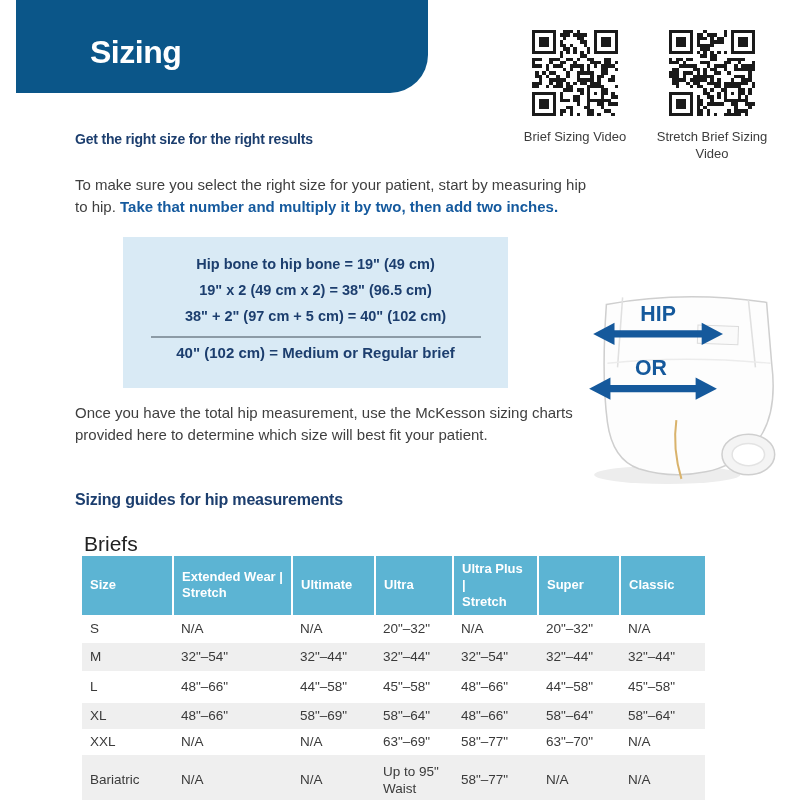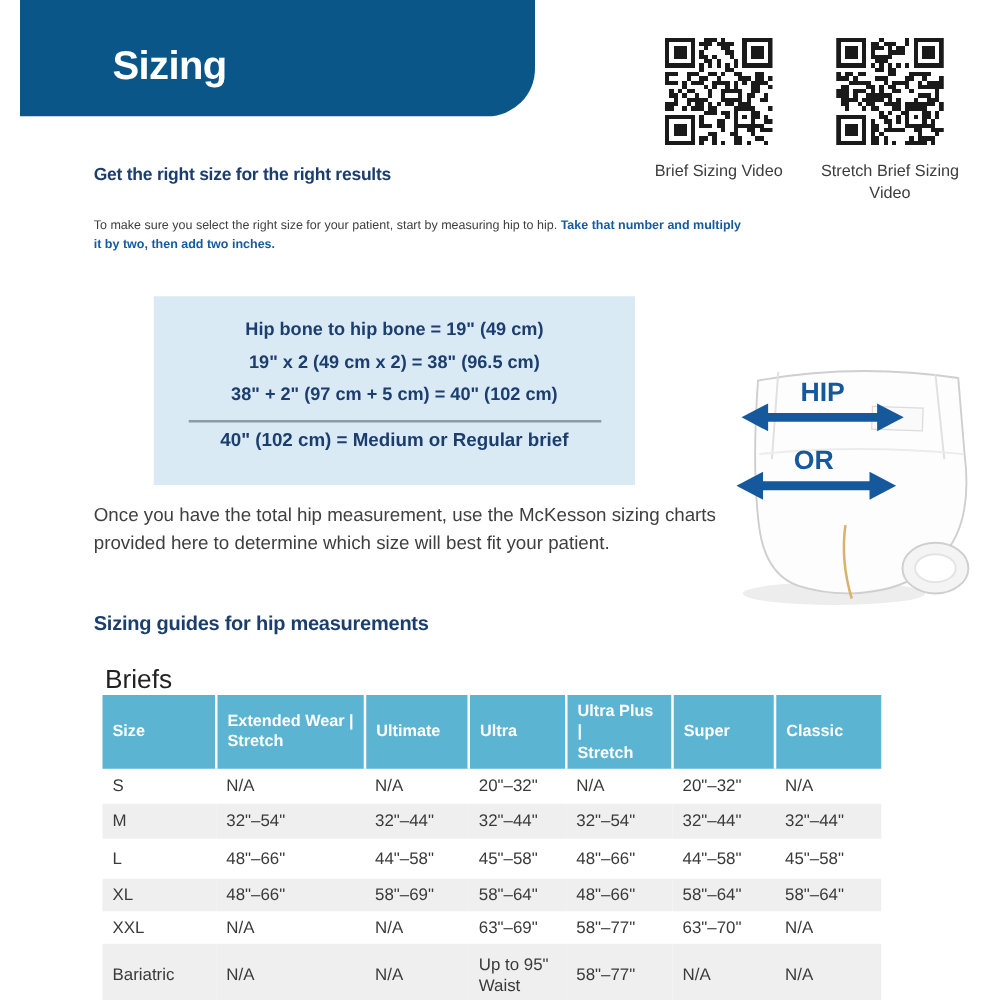--- a/index.html
+++ b/index.html
@@ -29,21 +29,21 @@
   
   .qr-block{position:absolute;top:30px;width:136px;text-align:center;}
   .qr-block.qr1{left:507px;}
   .qr-block.qr2{left:644px;}
   .qr{width:86px;height:86px;display:block;margin:0 auto;shape-rendering:crispEdges;}
   .qr-label{margin-top:13px;font-size:13px;line-height:1.3;color:#3C3C3C;}
 
   
   .h1{position:absolute;left:75px;top:131px;font-size:14px;font-weight:bold;
     color:var(--heading);letter-spacing:-.2px;}
-  .p1{position:absolute;left:75px;top:174px;width:522px;font-size:10px;
+  .p1{position:absolute;left:75px;top:174px;width:522px;font-size:15px;
     line-height:1.45;color:var(--body-text);}
   .p1 .accent{color:var(--accent-bold);font-weight:bold;}
 
   
   .calc-box{position:absolute;left:123px;top:237px;width:385px;height:151px;
     background:var(--box-bg);padding-top:14px;text-align:center;}
   .calc-line{font-size:14.5px;font-weight:600;line-height:26px;color:var(--heading);}
   .calc-divider{border:none;border-top:2px solid var(--box-divider);
     width:330px;margin:7px auto 6px auto;}
   .calc-result{font-size:15px;font-weight:600;color:var(--heading);margin-top:5px;}

